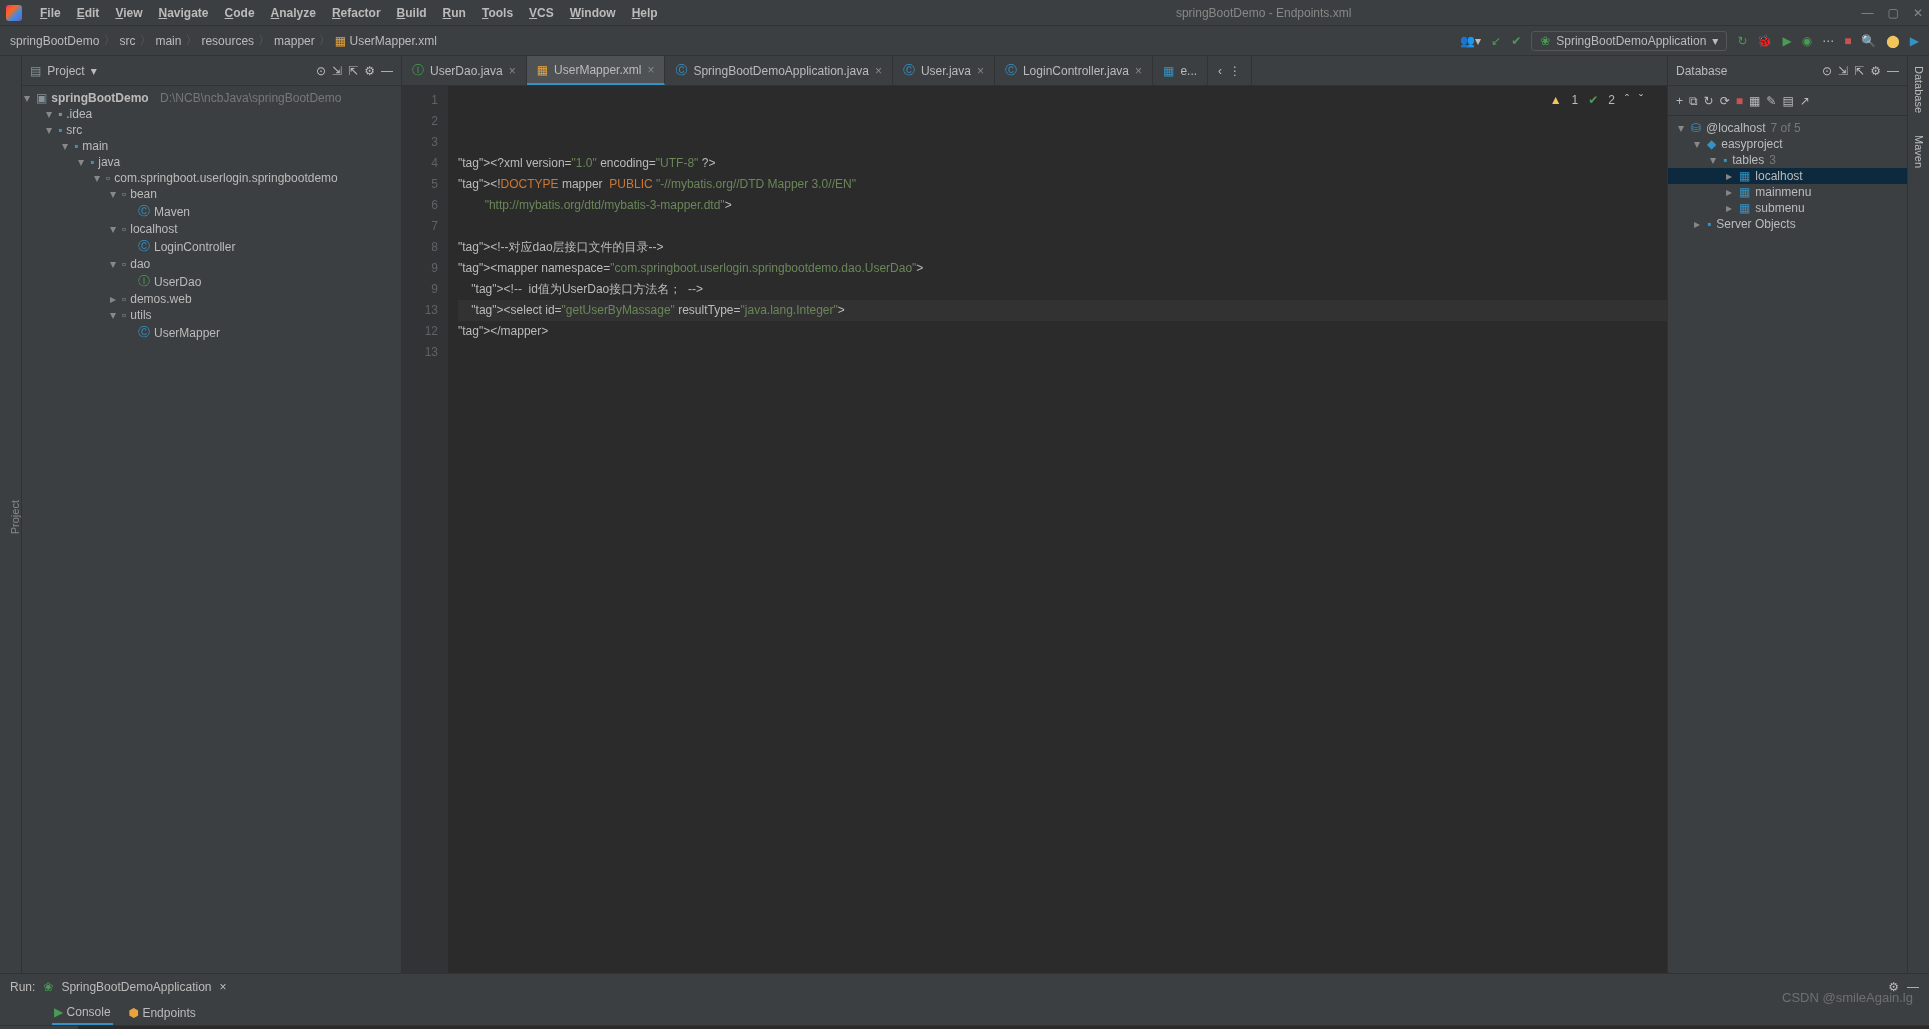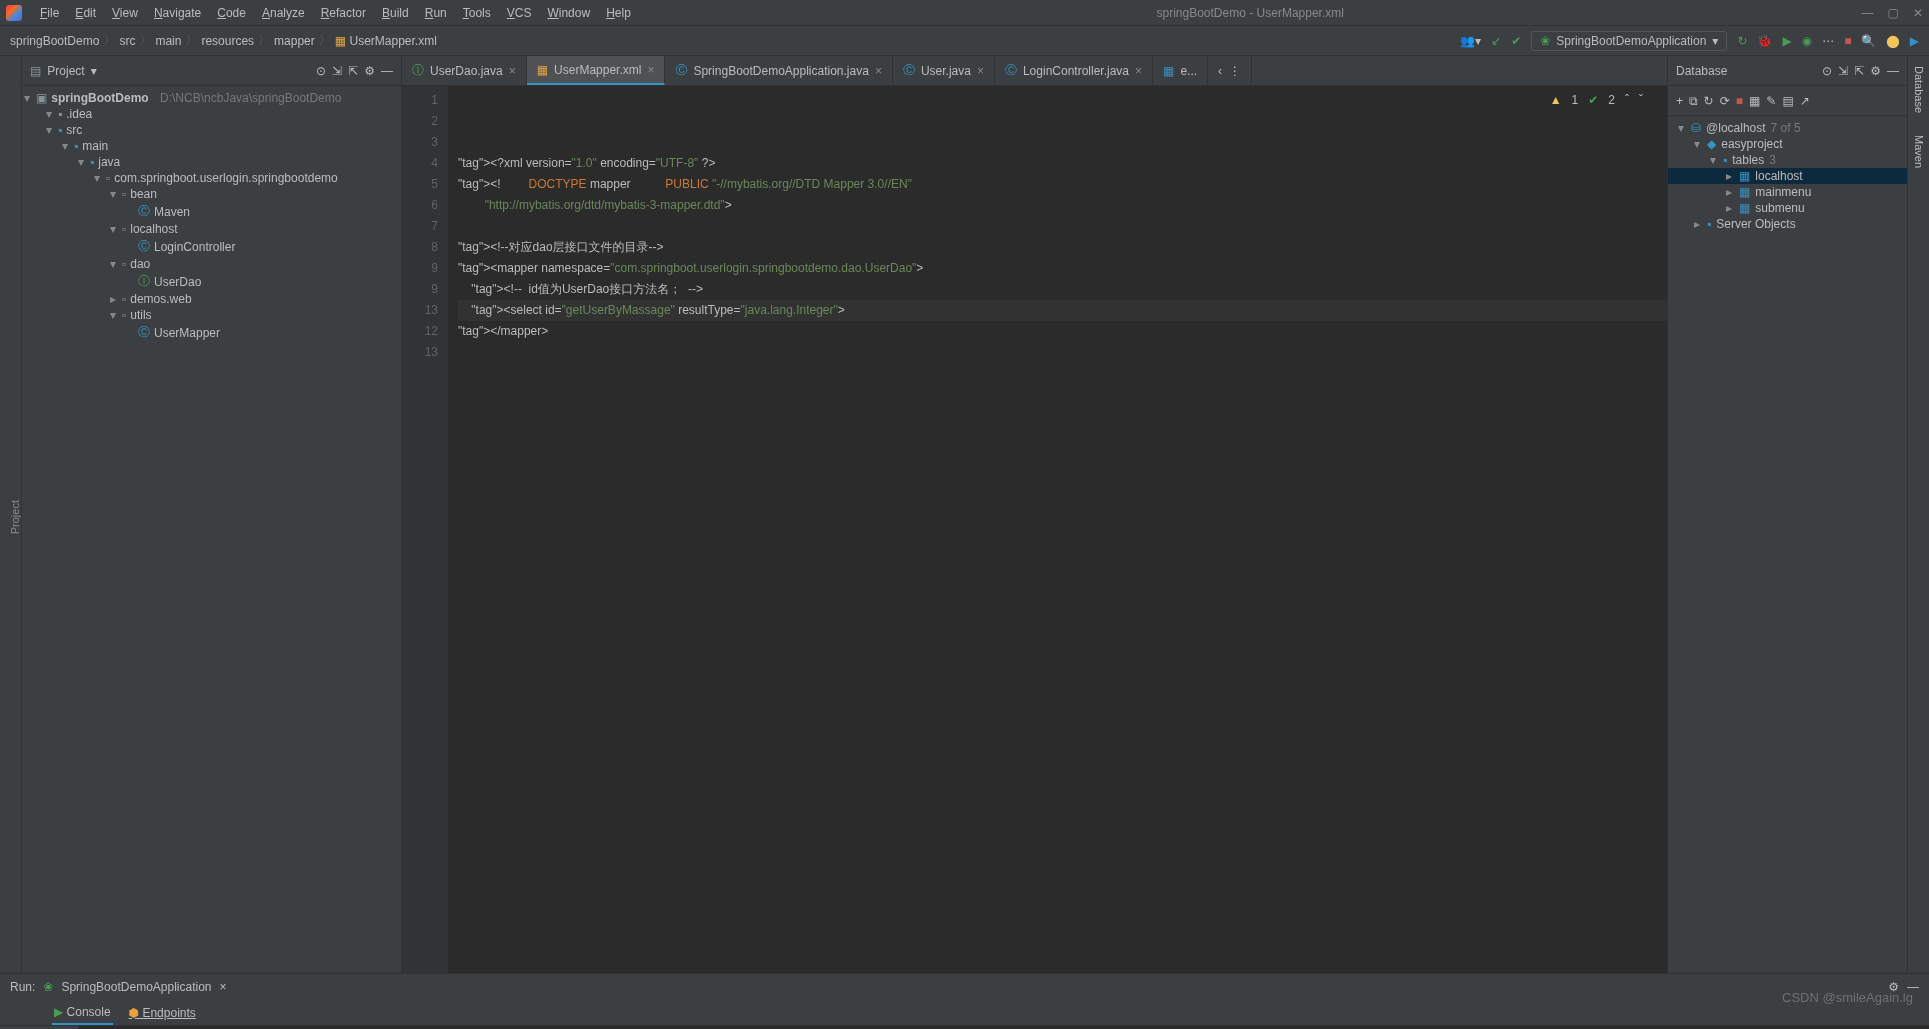--- a/index.html
+++ b/index.html
@@ -1,19 +1,19 @@
 <!DOCTYPE html>
 <html><head>
 <meta charset="utf-8">
 <style>
 * { margin: 0; padding: 0; box-sizing: border-box; font-family: "Segoe UI", sans-serif; font-size: 12px; }
 body { background: #2b2b2b; color: #bbb; overflow: hidden; }
 .titlebar { height: 26px; background: #3c3f41; display: flex; align-items: center; padding: 0 6px; border-bottom: 1px solid #323232; }
 .titlebar .logo { width: 16px; height: 16px; background: linear-gradient(135deg,#fe315d,#f86b1d,#3a8bea,#7b5bb0); border-radius: 3px; margin-right: 10px; }
-.menu-item { padding: 0 8px; color: #bbb; cursor: pointer; }
+.menu-item { padding: 0 8px; color: #bbb; cursor: pointer; font-weight: bold; }
 .menu-item u { text-decoration: underline; }
 .title-text { flex: 1; text-align: center; color: #888; }
 .win-btns { display: flex; gap: 14px; color: #888; }
 .breadcrumb-bar { height: 30px; background: #3c3f41; display: flex; align-items: center; padding: 0 10px; gap: 4px; border-bottom: 1px solid #323232; }
 .breadcrumb-bar .crumb { color: #bbb; }
 .breadcrumb-bar .sep { color: #666; }
 .breadcrumb-bar .icon-xml { color: #e8a33d; }
 .toolbar-right { margin-left: auto; display: flex; align-items: center; gap: 10px; }
 .run-config { background: #3c3f41; border: 1px solid #555; padding: 2px 8px; border-radius: 3px; display: flex; align-items: center; gap: 6px; color: #bbb; }
 .green { color: #499c54; } .red { color: #c75450; } .blue { color: #3592c4; }
@@ -29,21 +29,21 @@
 .folder-icon { color: #87939a; }
 .dim { color: #777; }
 .editor-area { flex: 1; display: flex; flex-direction: column; background: #2b2b2b; min-width: 0; }
 .tabs { height: 30px; display: flex; align-items: stretch; background: #3c3f41; border-bottom: 1px solid #323232; }
 .tab { display: flex; align-items: center; gap: 6px; padding: 0 10px; border-right: 1px solid #323232; color: #bbb; cursor: pointer; }
 .tab.active { background: #4e5254; border-bottom: 2px solid #3592c4; }
 .tab .close { color: #888; }
 .editor-body { display: flex; flex: 1; overflow: hidden; font-family: "JetBrains Mono","Consolas",monospace; font-size: 13px; line-height: 21px; }
 .gutter { width: 46px; background: #313335; color: #606366; text-align: right; padding: 4px 10px 0 0; }
 .code { flex: 1; padding: 4px 0 0 10px; white-space: pre; overflow: auto; position: relative; }
-.code .kw { color: #cc7832; padding-left: 28px; }
+.code .kw { color: #cc7832; }
 .code .str { color: #6a8759; }
 .highlight-block { background: #323232; display: inline-block; width: 100%; }
 .editor-status { position: absolute; top: 4px; right: 24px; display: flex; gap: 10px; color: #bbb; }
 .warn { color: #f2c55c; } .ok { color: #499c54; }
 .db-panel { width: 240px; background: #3c3f41; border-left: 1px solid #323232; display: flex; flex-direction: column; }
 .db-tree-row { display: flex; align-items: center; gap: 5px; padding: 1px 0 1px 8px; }
 .db-tree-row.sel { background: #0d293e; }
 .right-gutter { width: 22px; background: #3c3f41; border-left: 1px solid #323232; display: flex; flex-direction: column; align-items: center; padding-top: 6px; gap: 14px; }
 .right-gutter .v { writing-mode: vertical-rl; font-size: 11px; padding: 4px 0; }
 .run-panel { height: 360px; background: #2b2b2b; border-top: 1px solid #323232; display: flex; flex-direction: column; }
@@ -68,21 +68,21 @@
       <span class="menu-item"><u>C</u>ode</span>
       <span class="menu-item"><u>A</u>nalyze</span>
       <span class="menu-item"><u>R</u>efactor</span>
       <span class="menu-item"><u>B</u>uild</span>
       <span class="menu-item"><u>R</u>un</span>
       <span class="menu-item"><u>T</u>ools</span>
       <span class="menu-item"><u>V</u>CS</span>
       <span class="menu-item"><u>W</u>indow</span>
       <span class="menu-item"><u>H</u>elp</span>
     </div>
-  <div class="title-text">springBootDemo - UserMapper.xml</div>
+  <div class="title-text">springBootDemo - Endpoints.xml</div>
   <div class="win-btns">
     <span>—</span>
     <span>▢</span>
     <span>✕</span>
   </div>
 </div>
 
 <div class="breadcrumb-bar">
   <div id="crumbs" style="display:flex;align-items:center;gap:4px">
       <span class="crumb">springBootDemo</span>
@@ -350,21 +350,21 @@
     <span>Run:</span>
     <span class="green">❀</span>
     <span>SpringBootDemoApplication</span>
     <span>×</span>
     <span style="flex:1"></span>
     <span>⚙</span>
     <span>—</span>
   </div>
   <div class="run-tabs" id="run-tabs">
       <span style="border-bottom: 2px solid rgb(53, 146, 196); padding: 4px 2px;"><span style="color:#499c54">▶</span> Console</span>
-      <span style="padding: 4px 2px; text-decoration: underline;"><span style="color:#e8a33d">⬢</span> Endpoints</span>
+      <span style="padding: 4px 2px;"><span style="color:#e8a33d">⬢</span> Endpoints</span>
     </div>
   <div class="run-body">
     <div class="run-gutter">
       
       
       
       
       
       
       

